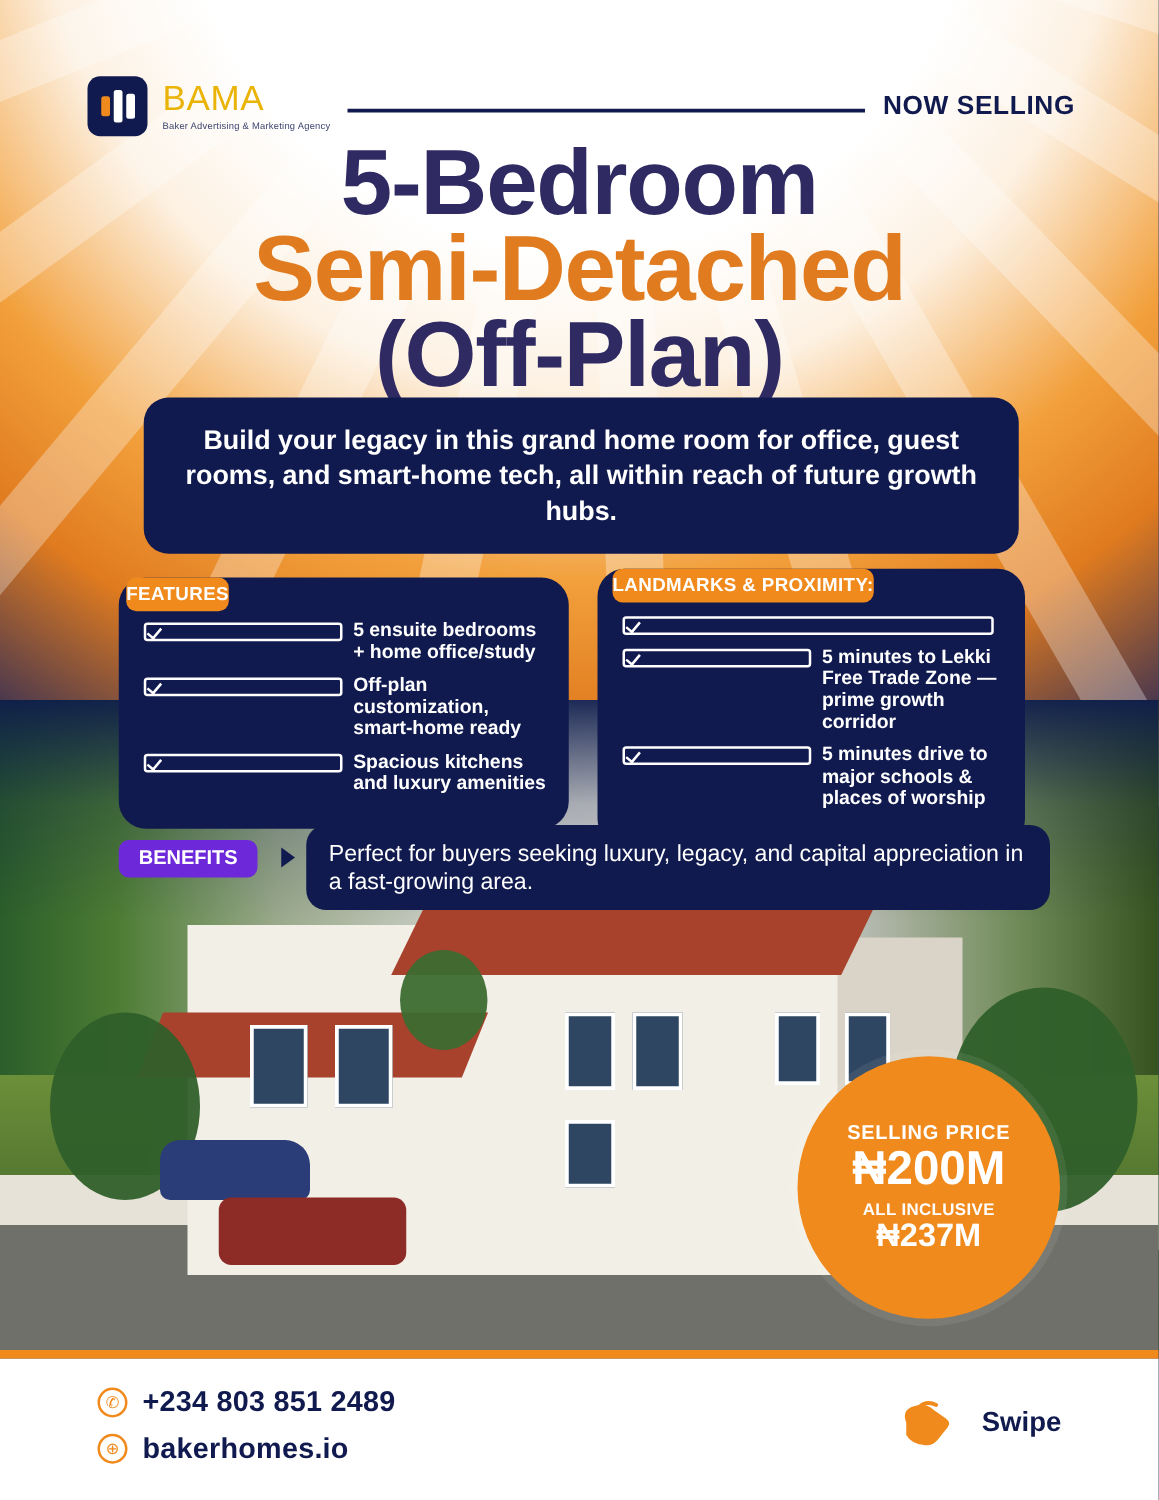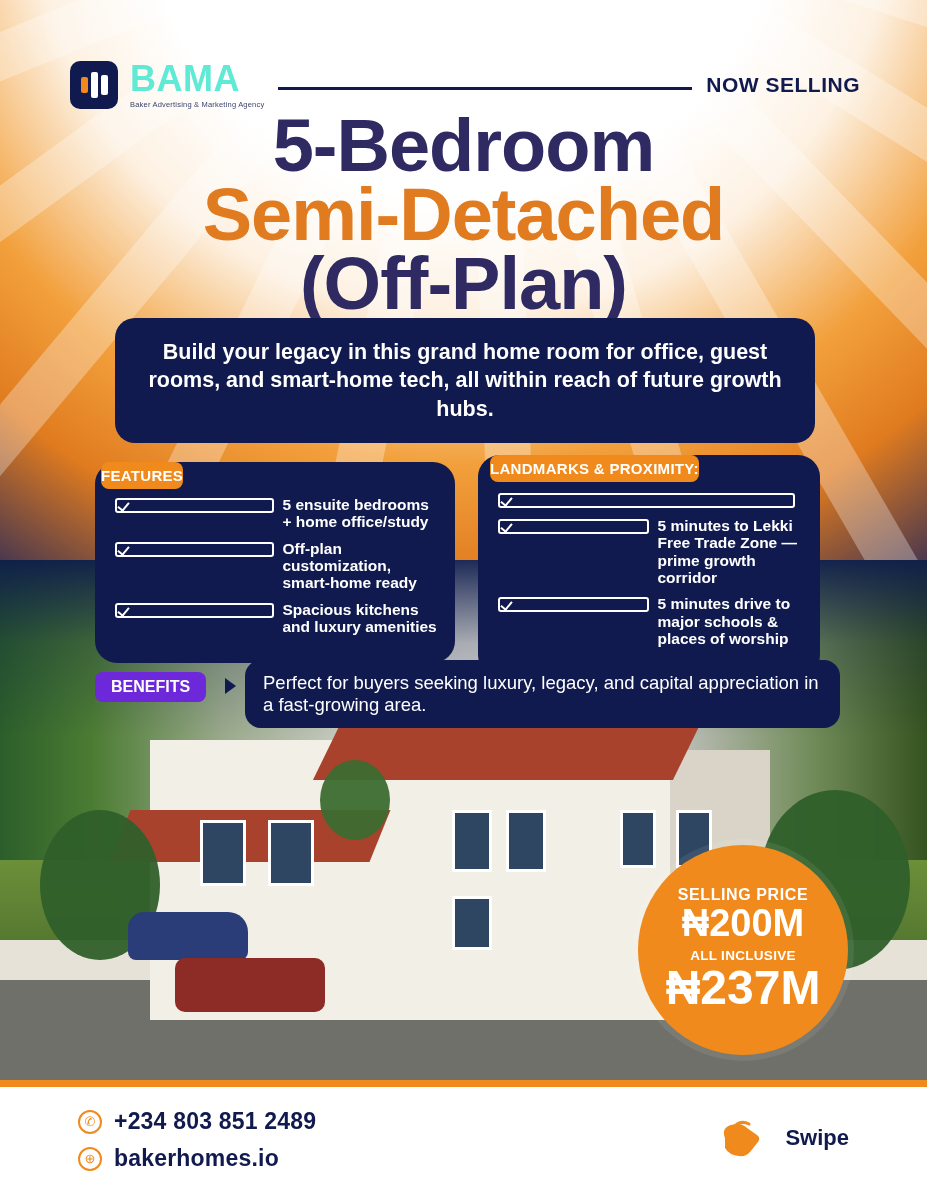--- a/index.html
+++ b/index.html
@@ -64,21 +64,21 @@
   .footer { position:absolute; left:0; top:1087px; width:927px; height:113px; background:#ffffff; }
 
   
   .header { position:absolute; left:70px; top:58px; width:790px; height:54px; display:flex; align-items:center; }
   .logo-mark {
     width:48px; height:48px; border-radius:10px; background:#101a4e;
     display:flex; align-items:center; justify-content:center; flex:none;
   }
   .logo-mark .bar { width:7px; border-radius:2px; margin:0 1.5px; }
   .logo-text { margin-left:12px; }
-  .logo-name { font-size:36px; font-weight:bold; color:#5eead4; letter-spacing:.5px; line-height:1; }
+  .logo-name { font-size:28px; font-weight:normal; color:#eab308; letter-spacing:.5px; line-height:1; }
   .logo-sub { font-size:7.5px; color:#3c4470; letter-spacing:.2px; margin-top:3px; }
   .head-rule { flex:1; height:3px; background:#101a4e; margin:0 14px; margin-top:6px; }
   .now-selling { font-size:21px; font-weight:bold; color:#101a4e; letter-spacing:.5px; white-space:nowrap; }
 
   
   .headline { position:absolute; left:0; top:112px; width:927px; text-align:center; }
   .h-line {
     font-size:74px; font-weight:bold; line-height:0.93; letter-spacing:-1px;
   }
   .h1 { color:#2f2a62; }
@@ -152,21 +152,21 @@
     display:flex; flex-direction:column; align-items:center; justify-content:center;
     color:#ffffff; text-align:center; box-shadow:0 0 0 6px rgba(255,255,255,0.08);
   }
   .price-badge::after {
     content:""; position:absolute; left:68px; bottom:-26px; width:64px; height:64px;
     background:#f08a1c; border-radius:0 0 28px 4px; transform:rotate(12deg); z-index:-1;
   }
   .pb-l1 { font-size:16px; font-weight:bold; letter-spacing:.6px; }
   .pb-l2 { font-size:38px; font-weight:bold; line-height:1.05; }
   .pb-l3 { font-size:13.5px; font-weight:bold; letter-spacing:.3px; margin-top:4px; }
-  .pb-l4 { font-size:48px; font-weight:bold; line-height:1.05; }
+  .pb-l4 { font-size:26px; font-weight:bold; line-height:1.05; }
 
   
   .title-block { position:absolute; left:82px; top:950px; width:540px; color:#ffffff; }
   .tb-rule { width:46px; height:3px; background:#ffffff; margin-bottom:8px; }
   .tb-head { color:#f08a1c; font-size:21px; font-weight:bold; margin-bottom:2px; }
   .tb-line { font-size:20px; line-height:1.22; }
   .tb-flex { font-size:23px; font-weight:bold; margin-top:14px; }
 
   
   .f-row { position:absolute; display:flex; align-items:center; gap:12px; color:#101a4e; }

